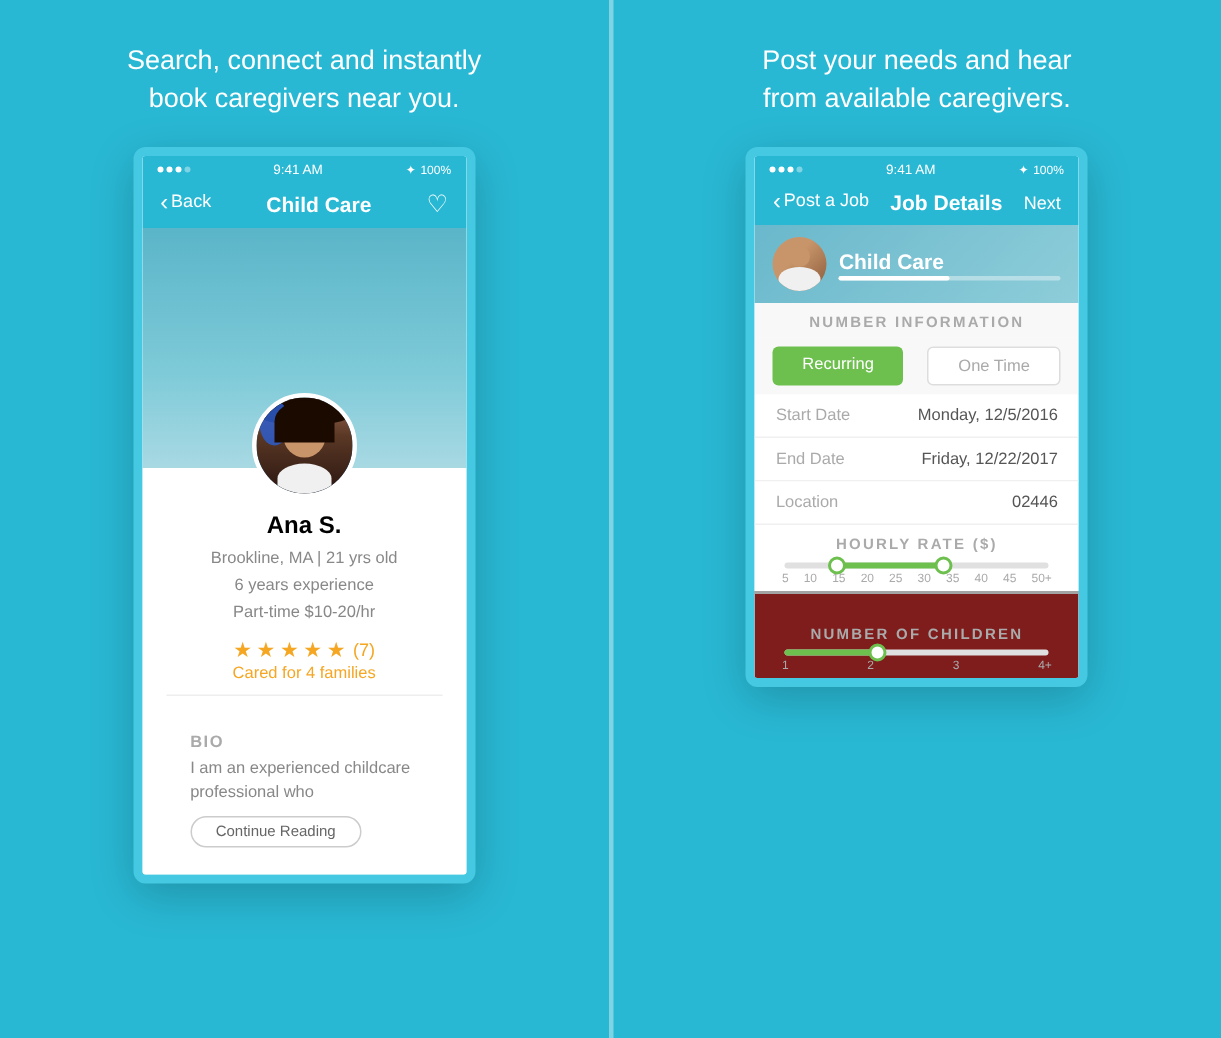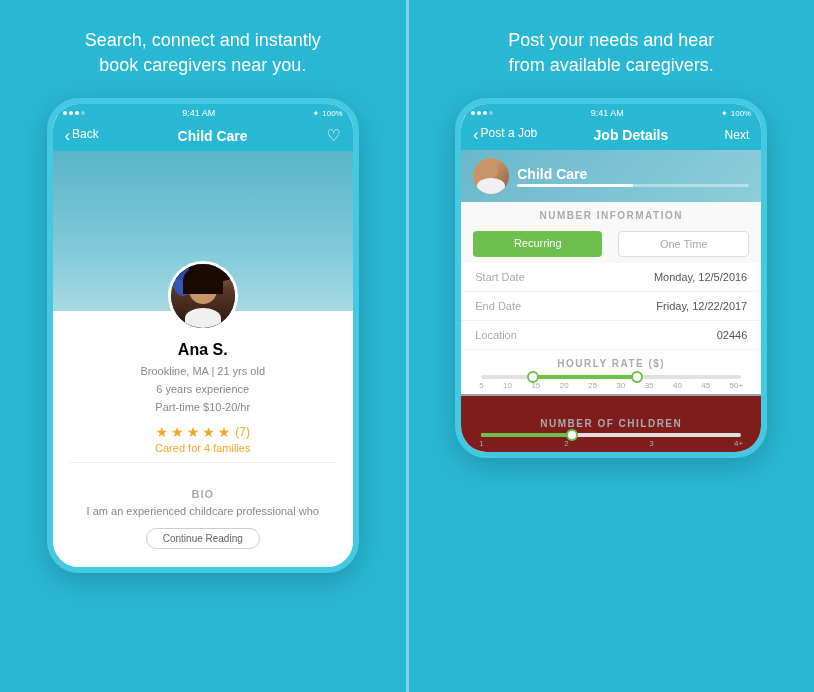--- a/index.html
+++ b/index.html
@@ -27,23 +27,23 @@
       color: white;
       font-size: 18px;
       font-weight: 400;
       text-align: center;
       line-height: 1.4;
       margin-bottom: 20px;
     }
 
     
     .phone {
-      width: 312px;
-      background: white;
-      border-radius: 32px;
+      width: 228px;
+      background: white;
+      border-radius: 8px;
       border: 6px solid #45c9e2;
       overflow: hidden;
       box-shadow: 0 8px 30px rgba(0,0,0,0.2);
       flex-shrink: 0;
     }
 
     
     .phone-top {
       background: #29b8d4;
       padding: 4px 10px 2px;
@@ -148,21 +148,21 @@
       justify-content: center;
       gap: 3px;
       margin: 8px 0 2px;
     }
     .star { color: #f5a623; font-size: 14px; }
     .review-count { color: #f5a623; font-size: 12px; margin-left: 2px; }
     .cared-text { color: #f5a623; font-size: 11px; margin-bottom: 8px; }
 
     .divider { height: 1px; background: #eee; margin: 6px 0; }
 
-    .bio-section { padding: 6px 16px; text-align: center; margin-top: 19px; }
+    .bio-section { padding: 6px 16px; text-align: left; margin-top: 19px; }
     .bio-label { font-size: 11px; font-weight: 600; color: #aaa; letter-spacing: 1px; margin-bottom: 4px; }
     .bio-text { font-size: 11px; color: #888; line-height: 1.4; }
 
     .continue-btn {
       display: inline-block;
       margin-top: 8px;
       padding: 4px 16px;
       border: 1px solid #ccc;
       border-radius: 12px;
       font-size: 10px;

